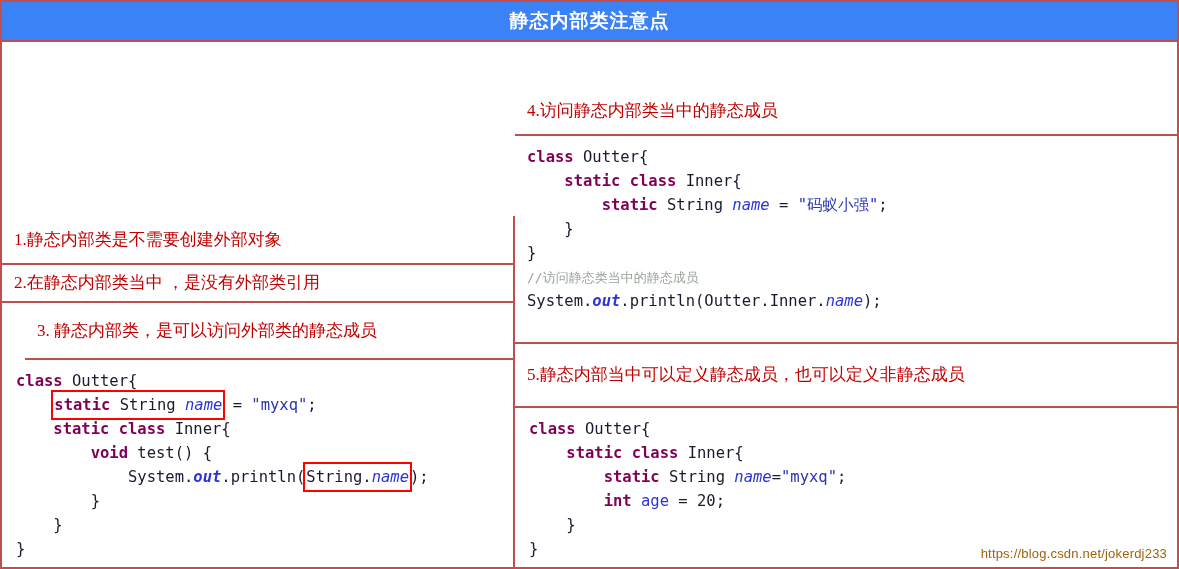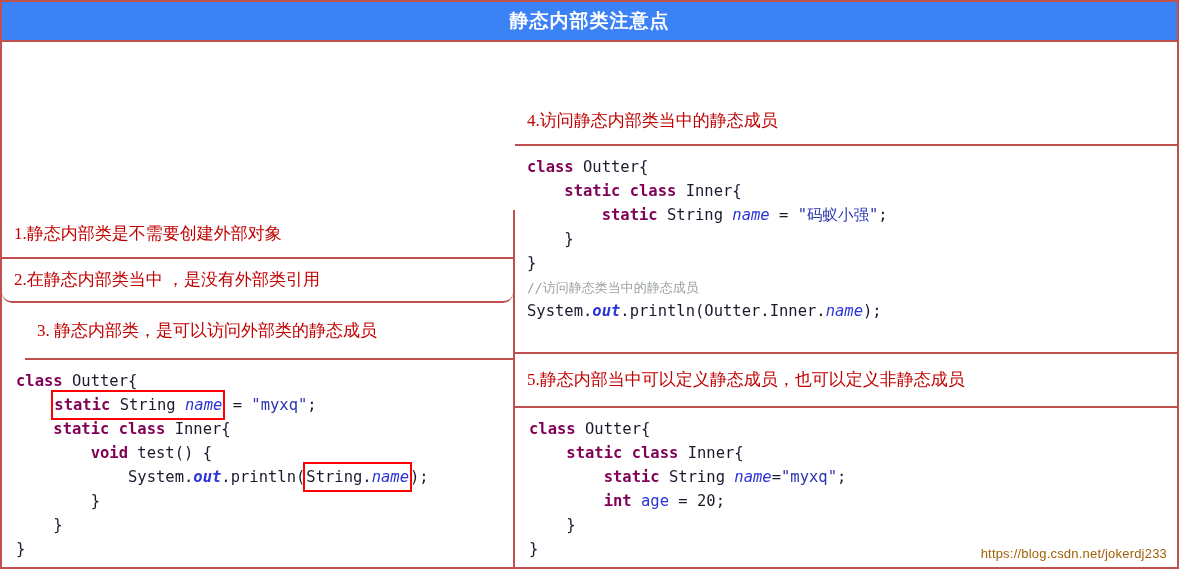--- a/index.html
+++ b/index.html
@@ -128,21 +128,21 @@
 
   <div class="banner">静态内部类注意点</div>
 
   <div class="body-cols">
 
     <div class="col-left">
 
       <div class="sec-title" style="height:49px;">1.静态内部类是不需要创建外部对象</div>
 
 
-      <div class="sec-title" style="height:44px;border-radius:10px;">2.在静态内部类当中 ，是没有外部类引用</div>
+      <div class="sec-title" style="height:38px;">2.在静态内部类当中 ，是没有外部类引用</div>
 
       <div class="sec-title" style="height:57px;margin-left:23px;">3. 静态内部类，是可以访问外部类的静态成员</div>
 
       <div class="code big nobot" style="flex:1;"><span class="kw">class</span><span class="type"> Outter{</span>
     <span class="boxed"><span class="kw">static</span><span class="type"> String </span><span class="var">name</span></span><span class="op"> = </span><span class="str">"myxq"</span><span class="op">;</span>
     <span class="kw">static class</span><span class="type"> Inner{</span>
         <span class="kw">void</span><span class="type"> test() {</span>
             <span class="type">System.</span><span class="fld">out</span><span class="type">.println(</span><span class="boxed"><span class="type">String.</span><span class="var">name</span></span><span class="op">);</span>
         <span class="op">}</span>
     <span class="op">}</span>
@@ -155,21 +155,21 @@
       <div class="sec-title" style="height:49px;">4.访问静态内部类当中的静态成员</div>
 
       <div class="code big" style="height:208px;padding-left:12px;"><span class="kw">class</span><span class="type"> Outter{</span>
     <span class="kw">static class</span><span class="type"> Inner{</span>
         <span class="kw">static</span><span class="type"> String </span><span class="var">name</span><span class="op"> = </span><span class="str">"码蚁小强"</span><span class="op">;</span>
     <span class="op">}</span>
 <span class="op">}</span>
 <span class="cmt" style="font-size:13px;">//访问静态类当中的静态成员</span>
 <span class="type">System.</span><span class="fld">out</span><span class="type">.println(Outter.Inner.</span><span class="var">name</span><span class="op">);</span></div>
 
-      <div class="sec-title" style="height:54px;">5.静态内部当中可以定义静态成员，也可以定义非静态成员</div>
+      <div class="sec-title" style="height:64px;">5.静态内部当中可以定义静态成员，也可以定义非静态成员</div>
 
       <div class="code big nobot" style="flex:1;"><span class="kw">class</span><span class="type"> Outter{</span>
     <span class="kw">static class</span><span class="type"> Inner{</span>
         <span class="kw">static</span><span class="type"> String </span><span class="var">name</span><span class="op">=</span><span class="str">"myxq"</span><span class="op">;</span>
         <span class="kw">int</span><span class="ident"> age</span><span class="op"> = </span><span class="num">20</span><span class="op">;</span>
     <span class="op">}</span>
 <span class="op">}</span></div>
 
       <div class="watermark">https://blog.csdn.net/jokerdj233</div>
 

